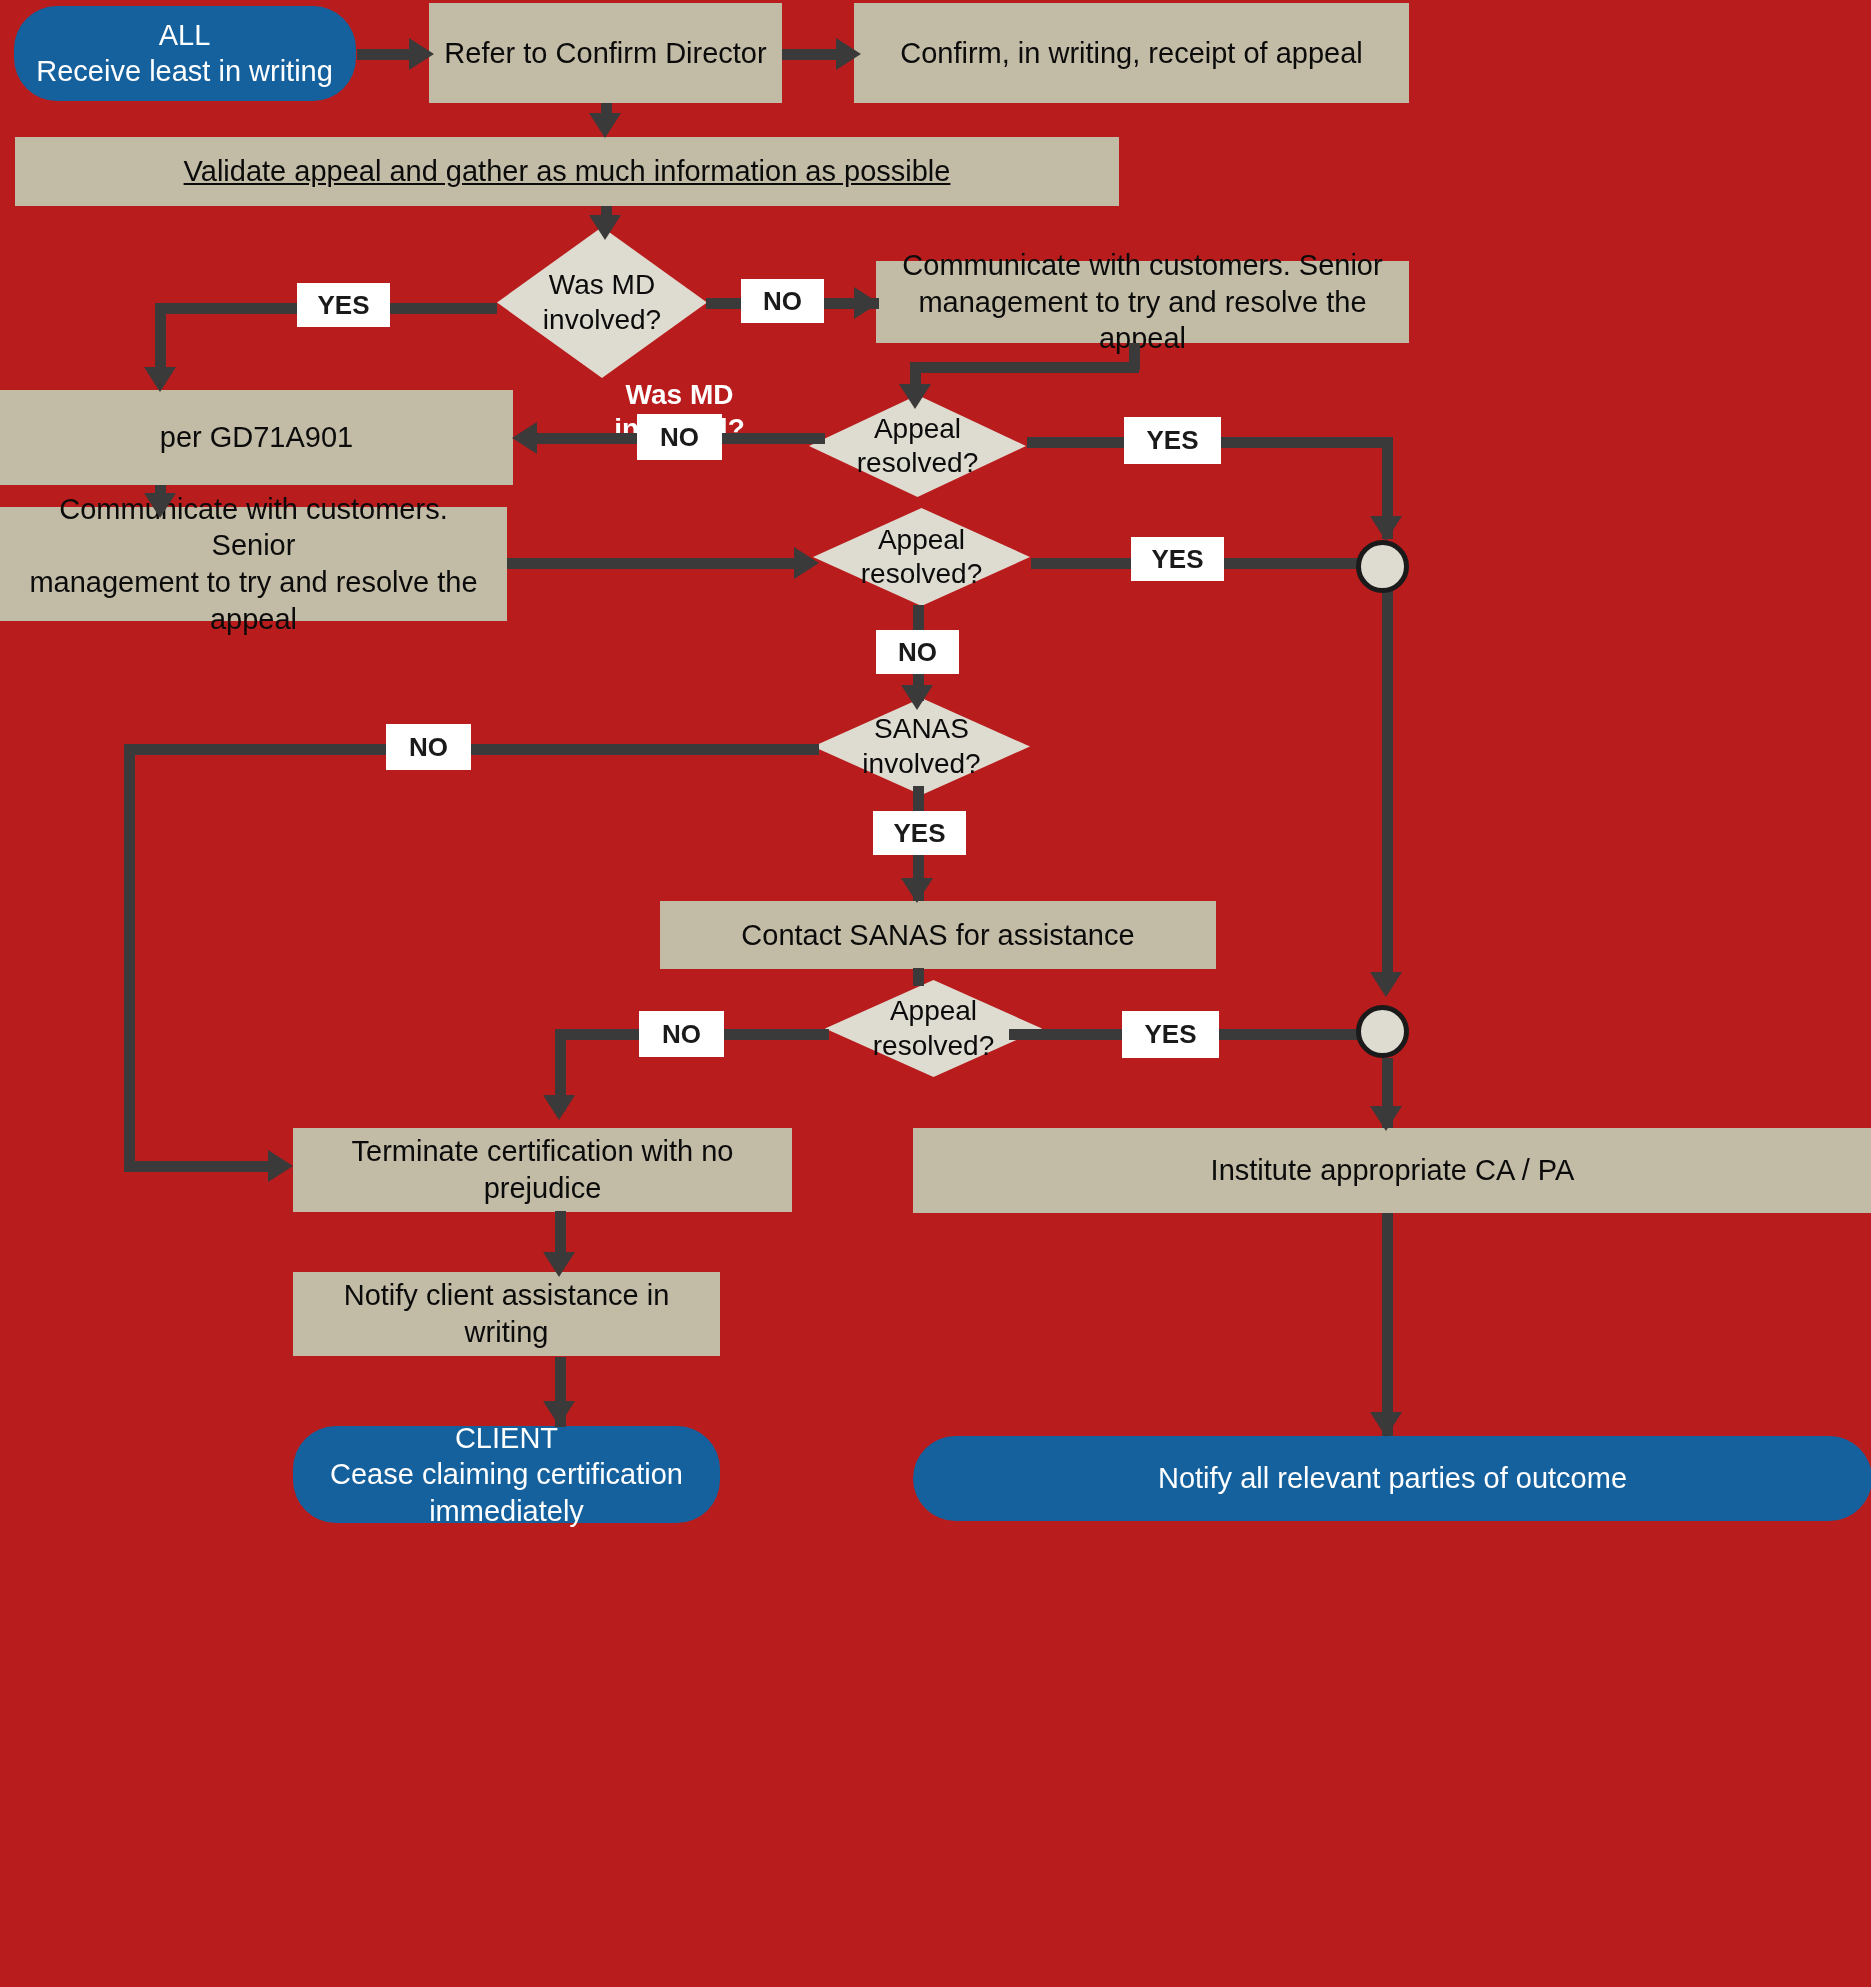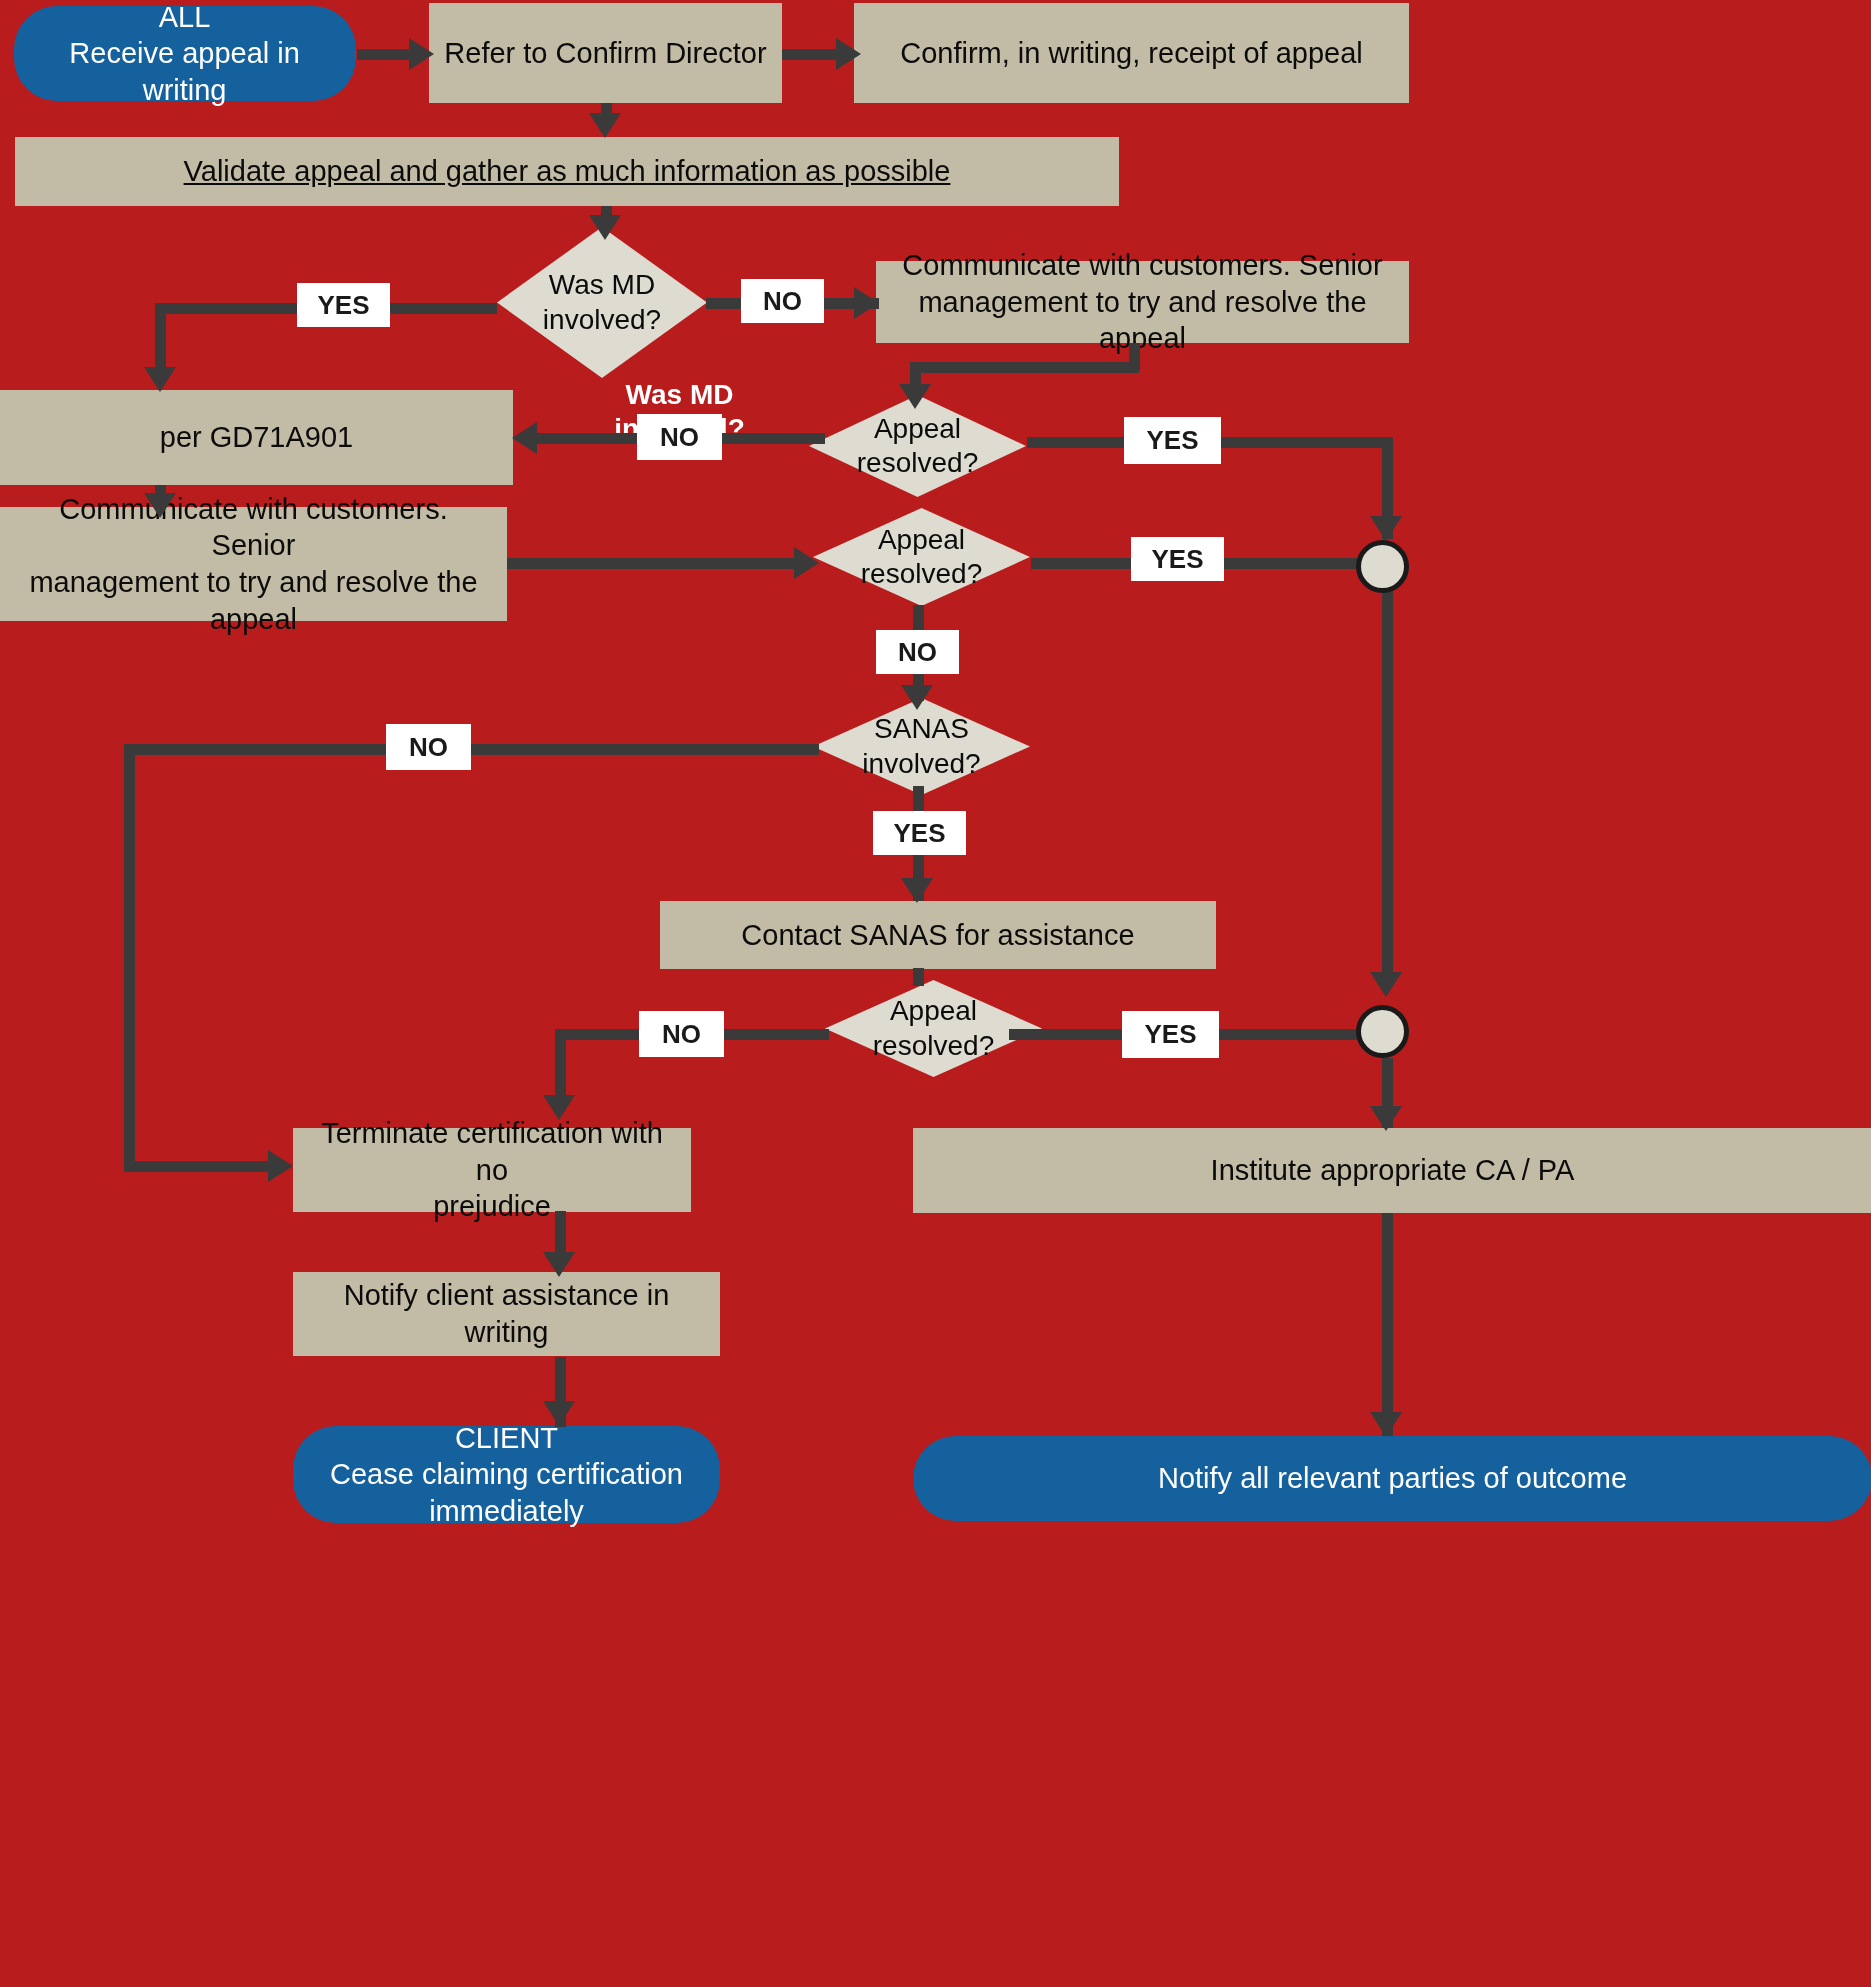--- a/index.html
+++ b/index.html
@@ -165,21 +165,21 @@
   <div class="ah ah-d" style="left:543px;top:1252px;"></div>
 
   <div class="ln vl" style="left:555px;top:1357px;height:70px;"></div>
   <div class="ah ah-d" style="left:543px;top:1401px;"></div>
 
   <div class="ln vl" style="left:1382px;top:1213px;height:223px;"></div>
   <div class="ah ah-d" style="left:1370px;top:1412px;"></div>
 
   <div class="node terminator" style="left:13.6px;top:5.8px;width:342px;height:95px;flex-direction:column;">
     <span>ALL</span>
-    <span style="display:block;">Receive appeal in writing</span>
+    <span style="display:block;">Receive least in writing</span>
   </div>
 
   <div class="node process" style="left:429px;top:2.9px;width:353px;height:100px;">
     <span>Refer to Confirm Director</span>
   </div>
 
   <div class="node process" style="left:854px;top:2.9px;width:555px;height:100px;">
     <span>Confirm, in writing, receipt of appeal</span>
   </div>
 
@@ -243,21 +243,21 @@
   </div>
 
   <div class="node decision" style="left:825px;top:980px;width:217px;height:97px;flex-direction:column;">
     <div class="dia"></div>
     <div class="dtxt">
       <div>Appeal</div>
       <div>resolved?</div>
     </div>
   </div>
 
-  <div class="node process" style="left:293px;top:1128px;width:398px;height:84px;flex-direction:column;justify-content:center;">
+  <div class="node process" style="left:293px;top:1128px;width:499px;height:84px;flex-direction:column;justify-content:center;">
     <span>Terminate certification with no</span>
     <span>prejudice</span>
   </div>
 
   <div class="node process" style="left:913px;top:1128px;width:959px;height:85px;">
     <span>Institute appropriate CA / PA</span>
   </div>
 
   <div class="node process" style="left:293px;top:1272px;width:427px;height:84px;">
     <span>Notify client assistance in writing</span>

